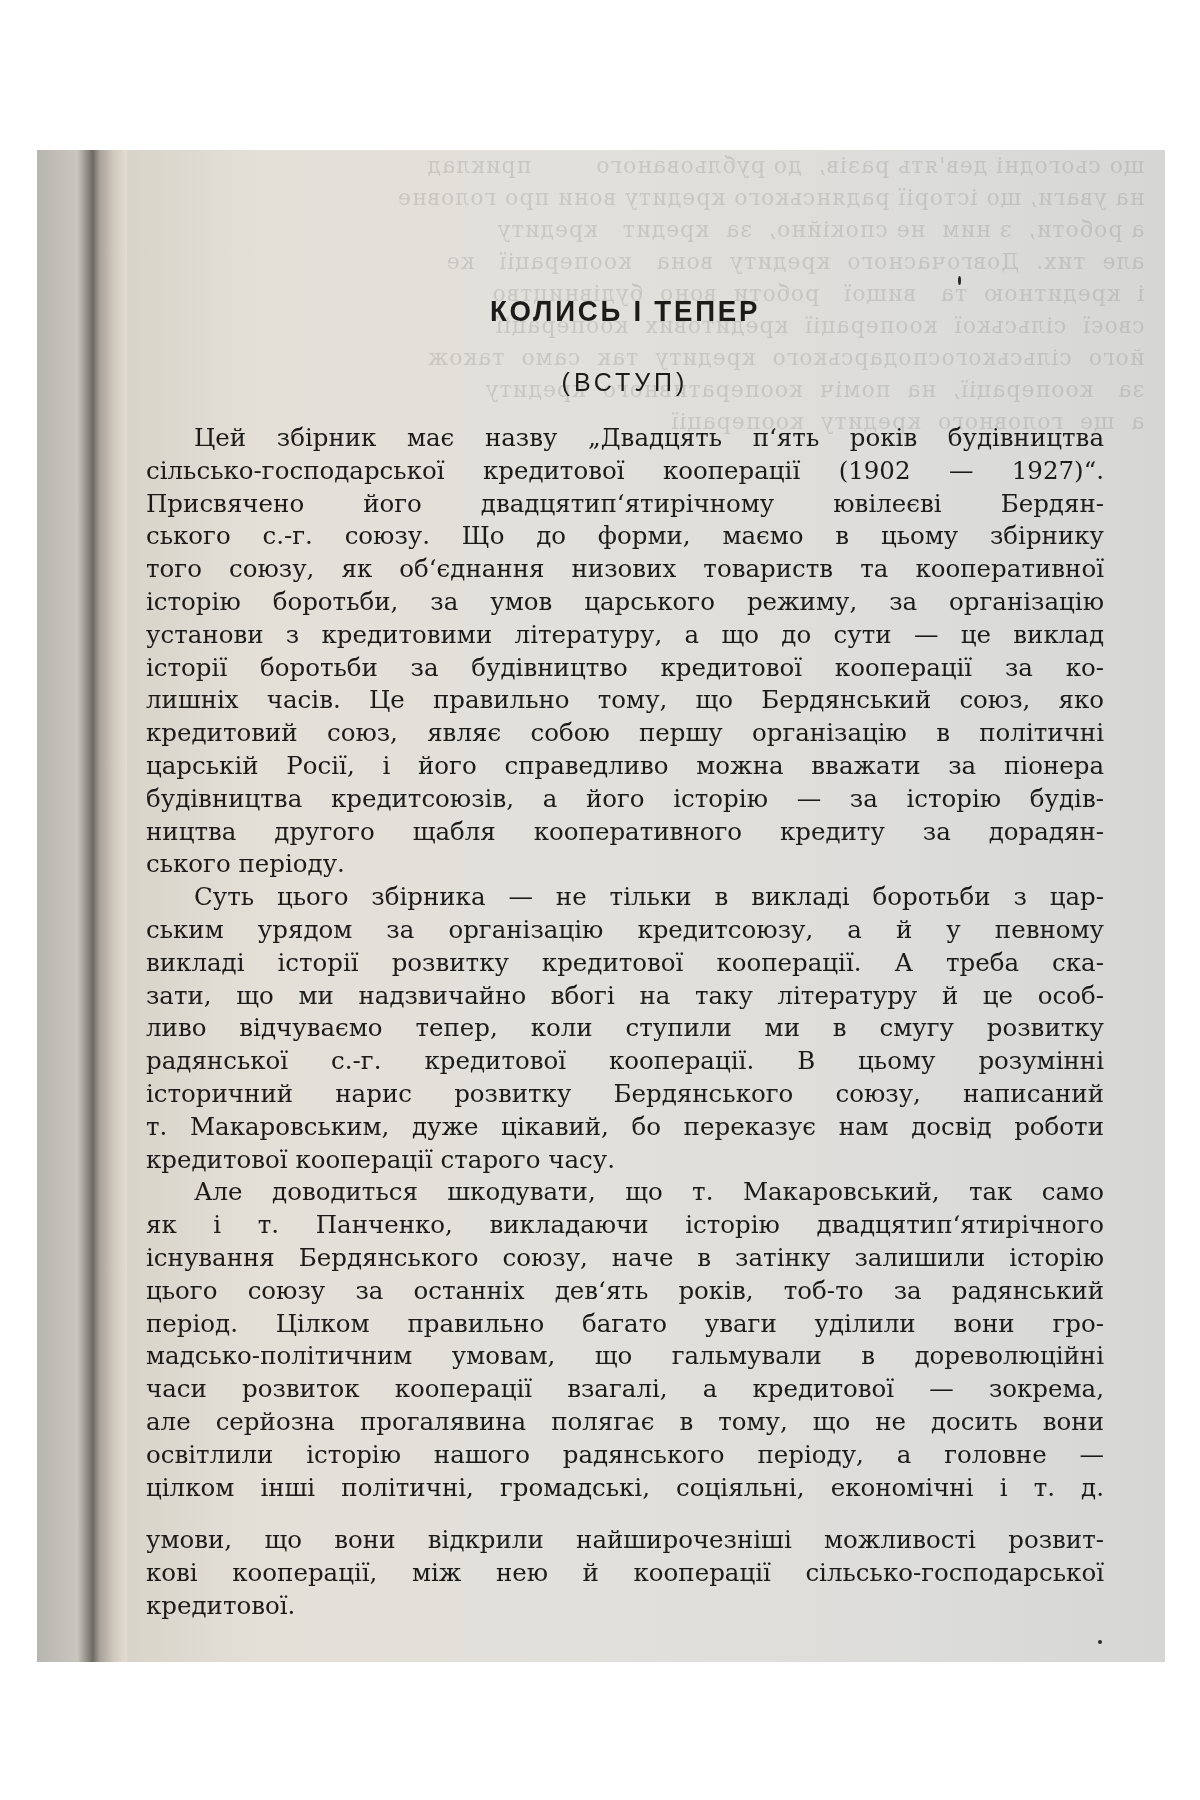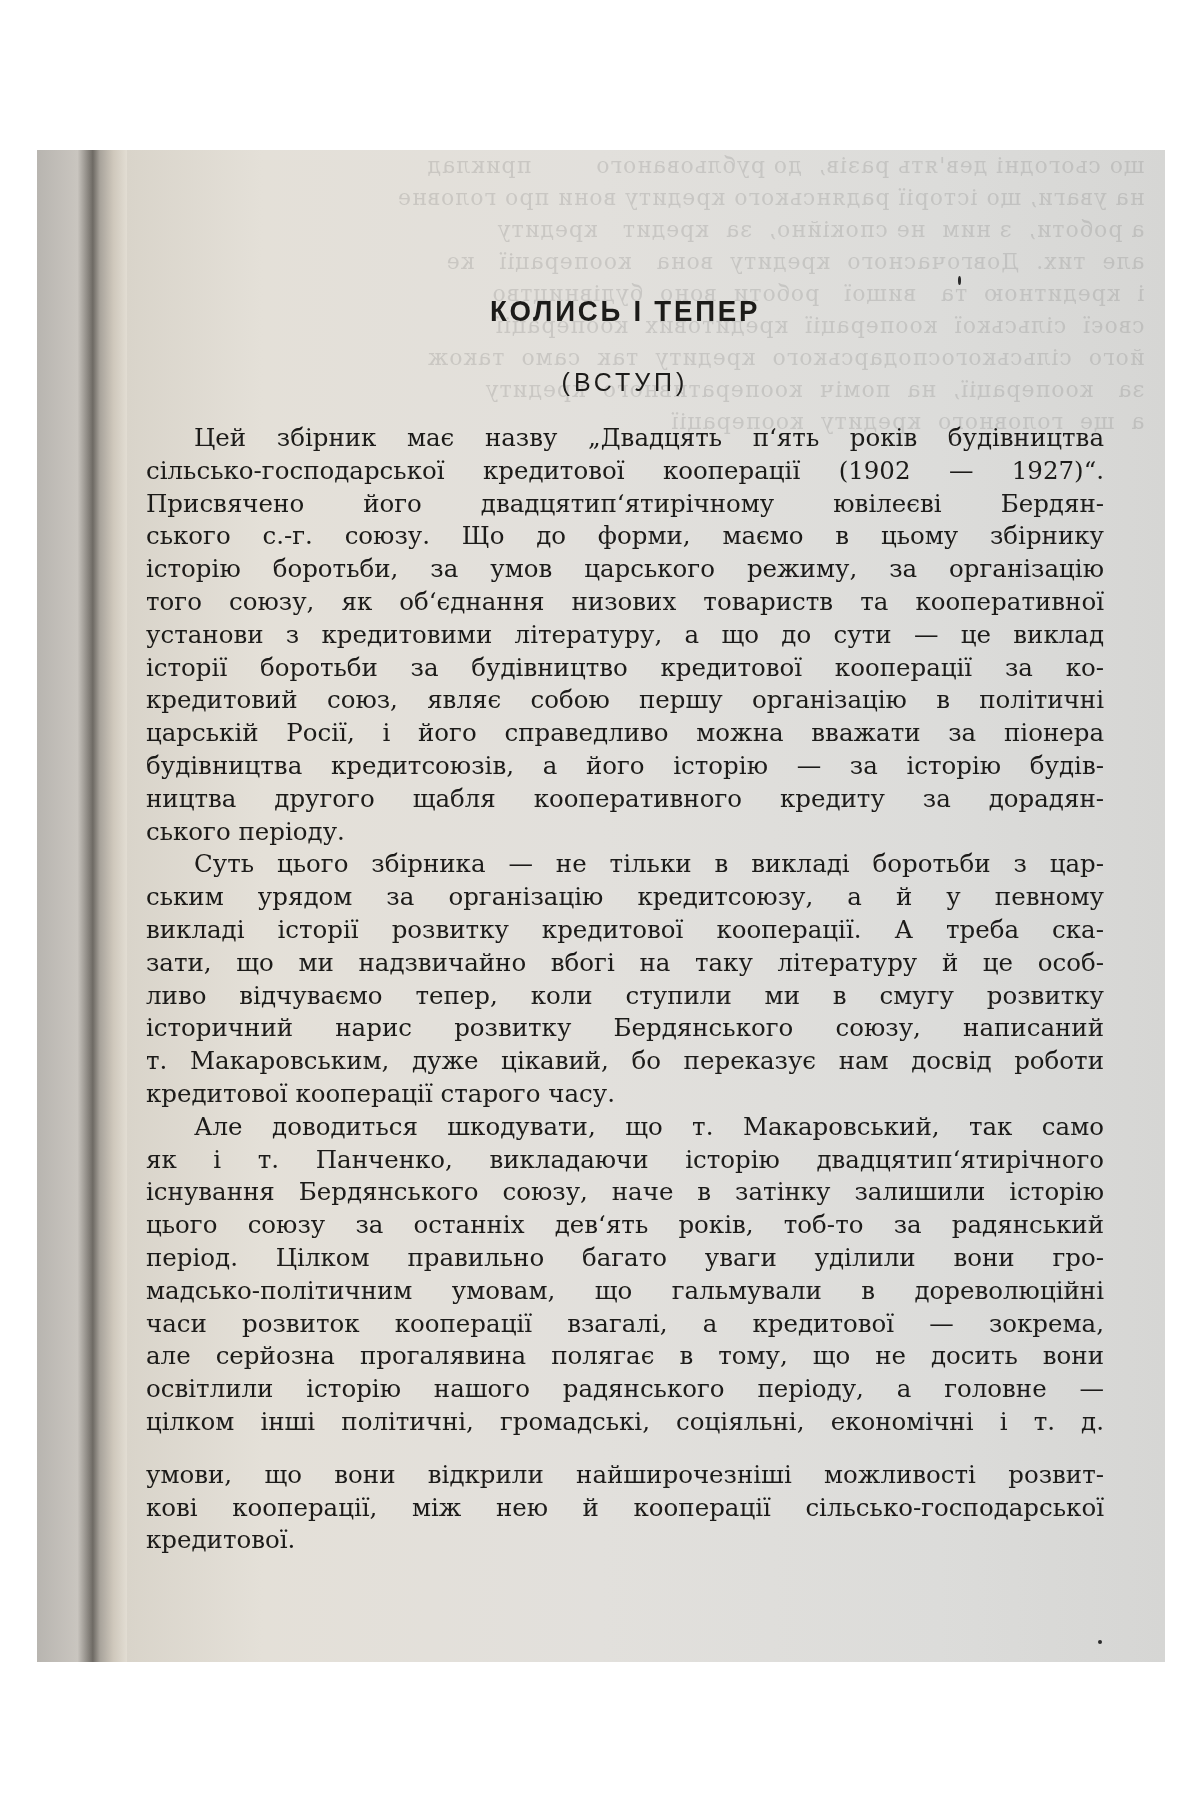--- a/index.html
+++ b/index.html
@@ -119,36 +119,38 @@
 <div class="page">
   <h1 class="title">КОЛИСЬ І ТЕПЕР</h1>
   <div class="subtitle">(ВСТУП)</div>
 
   <div class="body-text">
     <div>
       <span class="line indent" style="white-space: normal; display: block;">Цей збірник має назву „Двадцять п‘ять років будівництва</span>
       <span class="line" style="white-space: normal; display: block;">сільсько-господарської кредитової кооперації (1902 — 1927)“.</span>
       <span class="line" style="white-space: normal; display: block;">Присвячено його двадцятип‘ятирічному ювілеєві Бердян-</span>
       <span class="line" style="white-space: normal; display: block;">ського с.-г. союзу. Що до форми, маємо в цьому збірнику</span>
+      <span class="line" style="white-space: normal; display: block;">того союзу, як об‘єднання низових товариств та кооперативної</span>
       <span class="line" style="white-space: normal; display: block;">історію боротьби, за умов царського режиму, за організацію</span>
-      <span class="line" style="white-space: normal; display: block;">того союзу, як об‘єднання низових товариств та кооперативної</span>
       <span class="line" style="white-space: normal; display: block;">установи з кредитовими літературу, а що до сути — це виклад</span>
       <span class="line" style="white-space: normal; display: block;">історії боротьби за будівництво кредитової кооперації за ко-</span>
+      <span class="line" style="white-space: normal; display: block;">лишніх часів. Це правильно тому, що Бердянський союз, яко</span>
       <span class="line" style="white-space: normal; display: block;">кредитовий союз, являє собою першу організацію в політичні</span>
       <span class="line" style="white-space: normal; display: block;">царській Росії, і його справедливо можна вважати за піонера</span>
       <span class="line" style="white-space: normal; display: block;">будівництва кредитсоюзів, а його історію — за історію будів-</span>
       <span class="line" style="white-space: normal; display: block;">ництва другого щабля кооперативного кредиту за дорадян-</span>
       <span class="line last" style="white-space: normal; display: block;">ського періоду.</span>
     </div>
     <div>
       <span class="line indent" style="white-space: normal; display: block;">Суть цього збірника — не тільки в викладі боротьби з цар-</span>
       <span class="line" style="white-space: normal; display: block;">ським урядом за організацію кредитсоюзу, а й у певному</span>
       <span class="line" style="white-space: normal; display: block;">викладі історії розвитку кредитової кооперації. А треба ска-</span>
       <span class="line" style="white-space: normal; display: block;">зати, що ми надзвичайно вбогі на таку літературу й це особ-</span>
       <span class="line" style="white-space: normal; display: block;">ливо відчуваємо тепер, коли ступили ми в смугу розвитку</span>
+      <span class="line" style="white-space: normal; display: block;">радянської с.-г. кредитової кооперації. В цьому розумінні</span>
       <span class="line" style="white-space: normal; display: block;">історичний нарис розвитку Бердянського союзу, написаний</span>
       <span class="line" style="white-space: normal; display: block;">т. Макаровським, дуже цікавий, бо переказує нам досвід роботи</span>
       <span class="line last" style="white-space: normal; display: block;">кредитової кооперації старого часу.</span>
     </div>
     <div>
       <span class="line indent" style="white-space: normal; display: block;">Але доводиться шкодувати, що т. Макаровський, так само</span>
       <span class="line" style="white-space: normal; display: block;">як і т. Панченко, викладаючи історію двадцятип‘ятирічного</span>
       <span class="line" style="white-space: normal; display: block;">існування Бердянського союзу, наче в затінку залишили історію</span>
       <span class="line" style="white-space: normal; display: block;">цього союзу за останніх дев‘ять років, тоб-то за радянський</span>
       <span class="line" style="white-space: normal; display: block;">період. Цілком правильно багато уваги уділили вони гро-</span>

